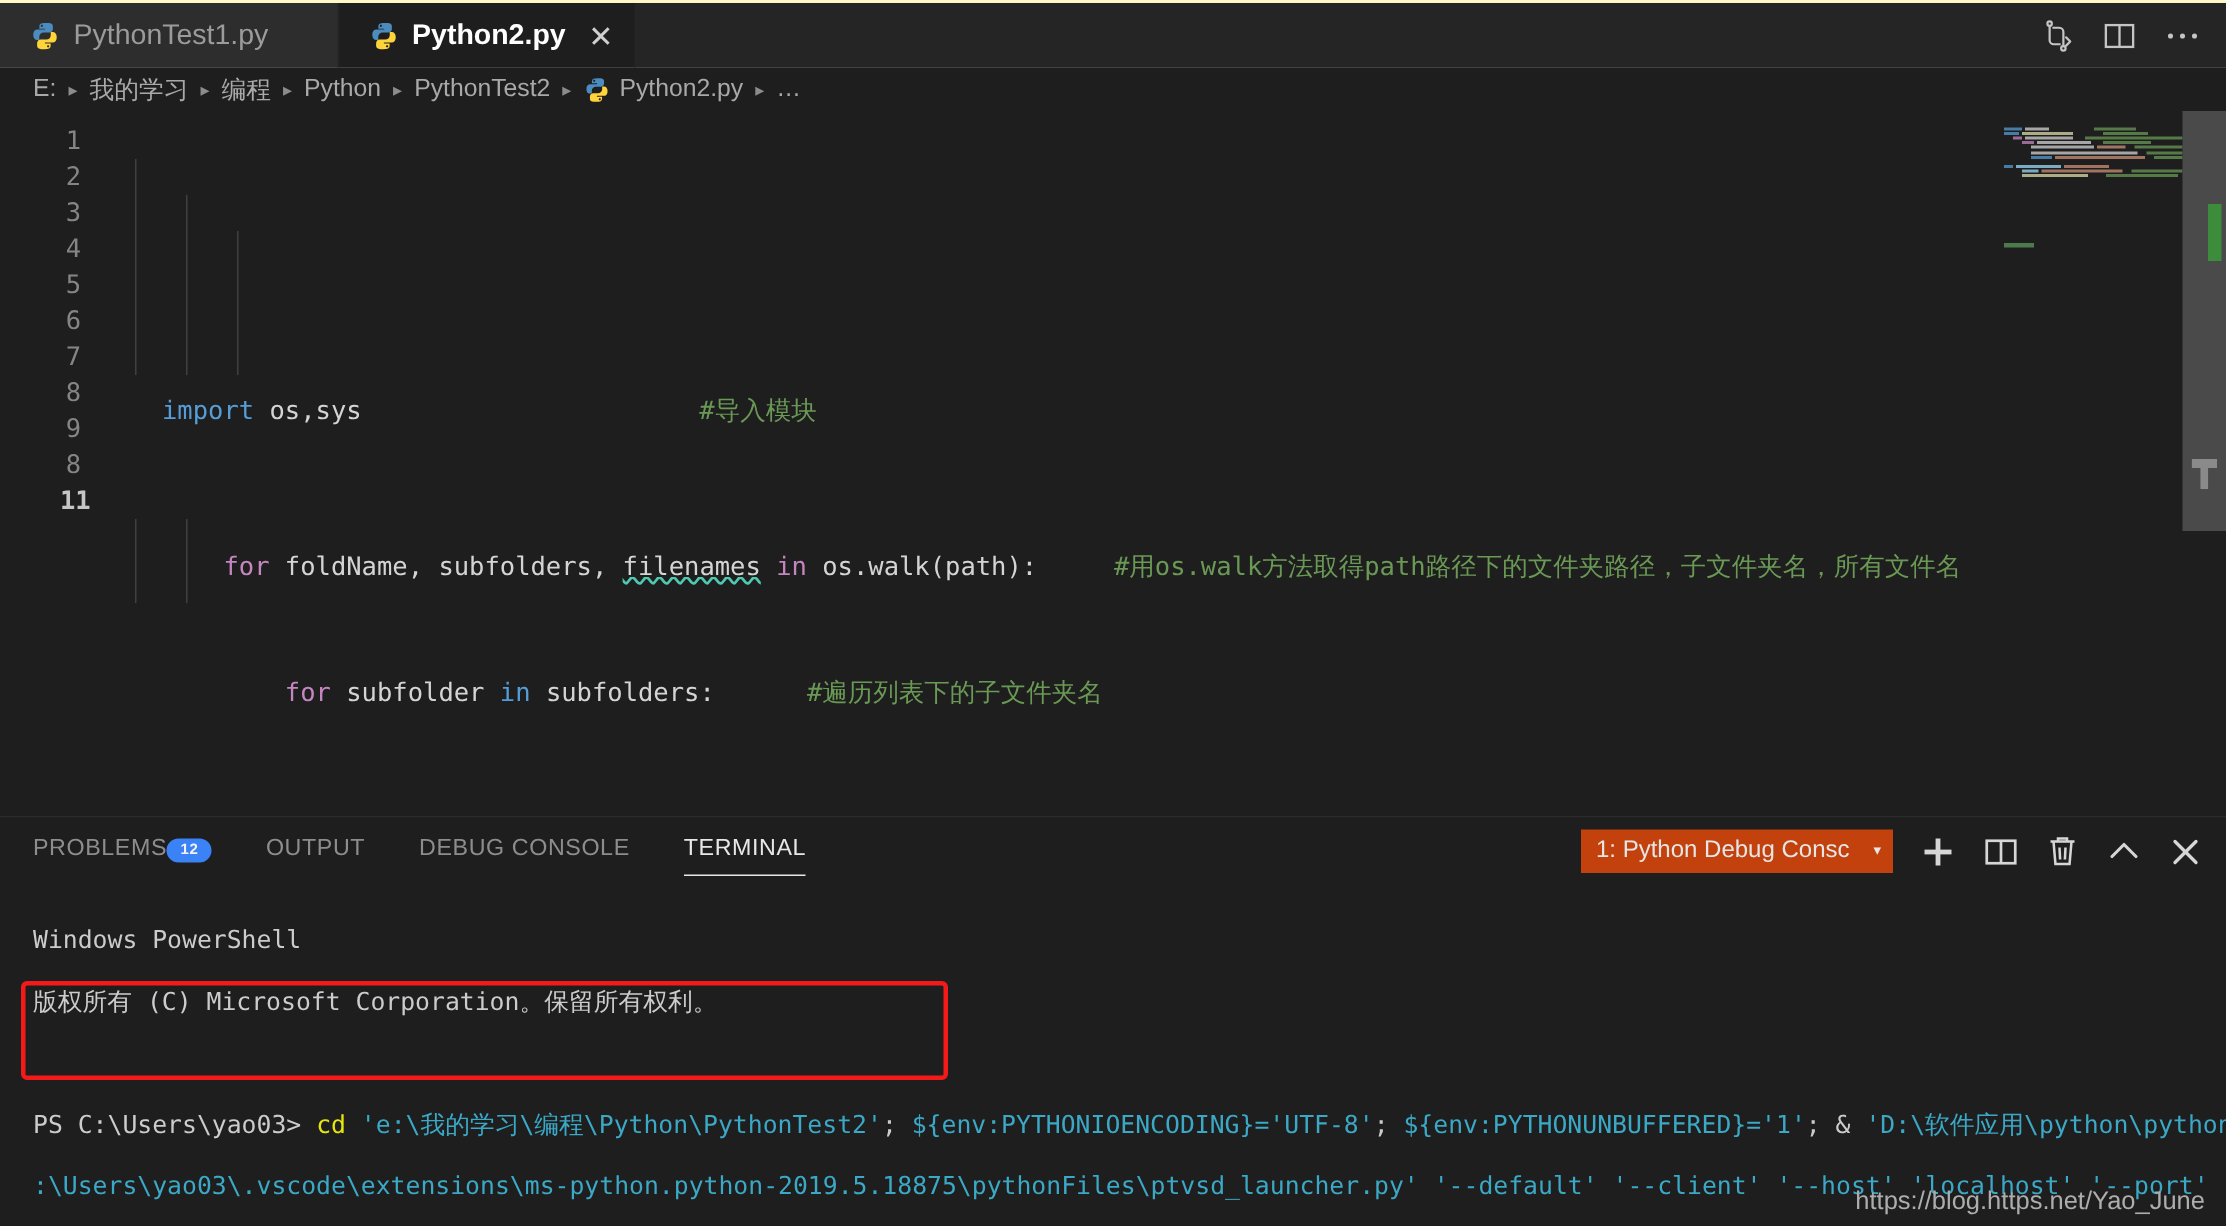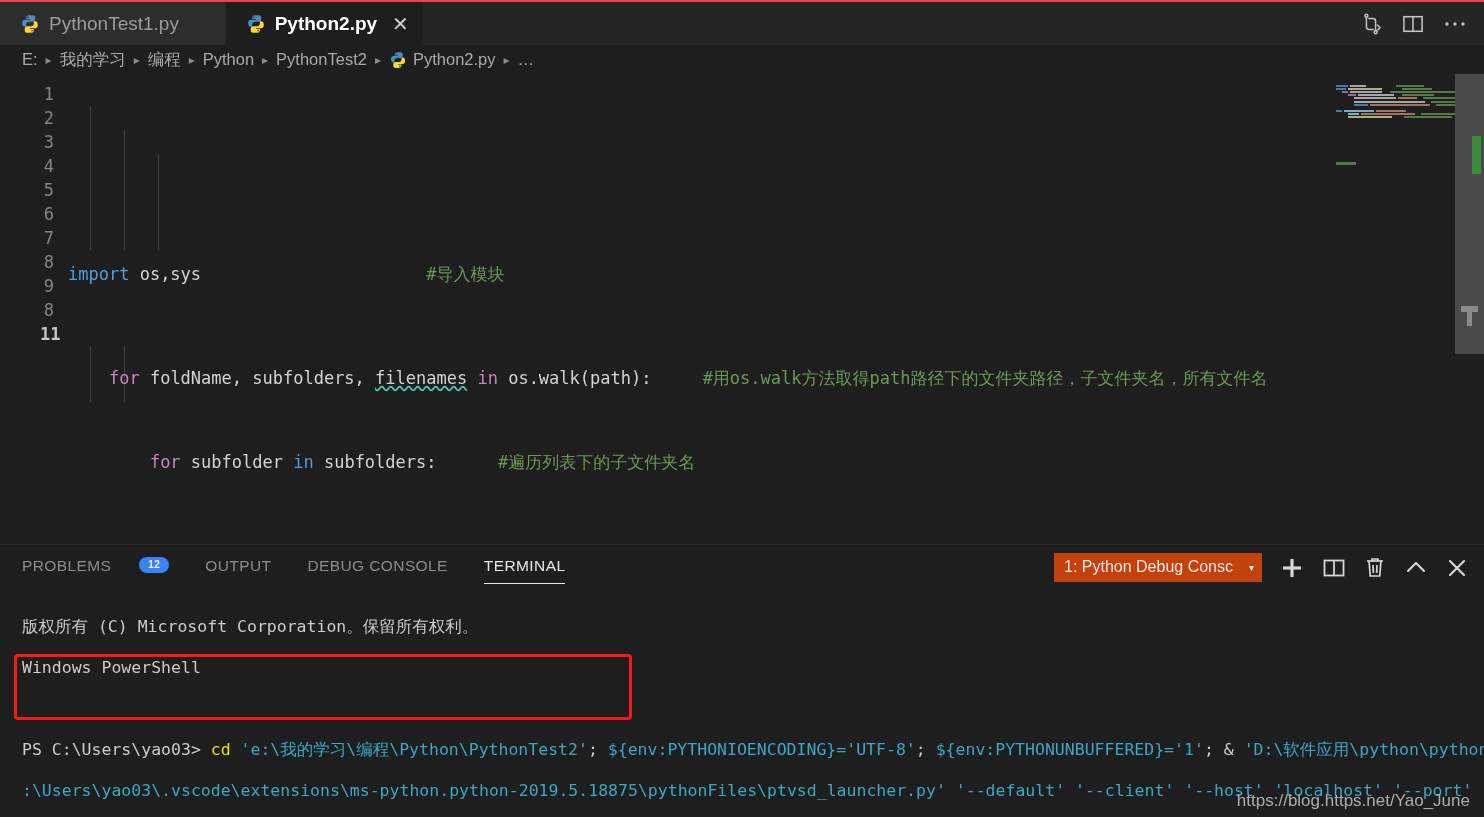--- a/index.html
+++ b/index.html
@@ -18,21 +18,21 @@
   }
 
   
   .tabbar {
     height: 45px;
     background: #a3a3a3;
     display: flex;
     align-items: stretch;
     position: relative;
     flex: 0 0 45px;
-    border-top: 2px solid #ef4444;
+    border-top: 2px solid #fef9c3;
   }
   .tab {
     display: flex; align-items: center;
     gap: 9px;
     padding: 0 14px 0 20px;
     min-width: 180px;
     background: #2d2d2d;
     color: #9b9b9b;
     font-size: 19px;
     cursor: pointer;
@@ -101,21 +101,21 @@
 
   .code {
     flex: 1 1 auto;
     position: relative;
     padding-top: 8px;
     font-family: "DejaVu Sans Mono", monospace;
     font-size: 17px;
     white-space: pre;
     overflow: hidden;
   }
-  .code .cl { height: 24px; line-height: 24px; position: relative; }
+  .code .cl { height: 24px; line-height: 24px; position: relative; margin-left: 40px; }
   .kw  { color: #569cd6; }
   .kw2 { color: #c586c0; }
   .fn  { color: #dcdcaa; }
   .cmt { color: #6a9955; }
   .pl  { color: #d4d4d4; }
   .squiggle {
     text-decoration: underline wavy #4ec9b0;
     text-decoration-skip-ink: none;
   }
   .indent-guide {
@@ -168,21 +168,21 @@
     height: 45px; flex: 0 0 45px;
     display: flex; align-items: center;
     padding-left: 22px;
     background: #1e1e1e;
   }
   .ptab {
     font-size: 15.5px; letter-spacing: .4px;
     color: #8d8d8d; margin-right: 36px;
     text-transform: uppercase;
     cursor: pointer; position: relative;
-    display: flex; align-items: flex-start; gap: 28px;
+    display: flex; align-items: flex-end; gap: 0;
     padding-bottom: 3px;
   }
   .ptab.active { color: #e7e7e7; }
   .ptab.active::after {
     content: ""; position: absolute; left: 0; right: 0; bottom: -6px;
     height: 1px; background: #e7e7e7;
   }
   .badge {
     background: #3b82f6; color: #f2f2f2;
     border-radius: 11px; font-size: 10px;
@@ -469,22 +469,22 @@
         <span class="pa-icon" title="Close Panel">
           <svg width="22" height="22" viewBox="0 0 22 22" stroke="#d6d6d6" stroke-width="2.2" stroke-linecap="round">
               <line x1="4" y1="4" x2="18" y2="18"></line>
               <line x1="18" y1="4" x2="4" y2="18"></line>
             </svg>
         </span>
       </div>
     </div>
 
     <div class="term-body">
+<div><span class="t-white">Windows PowerShell</span></div>
 <div><span class="t-white">版权所有 (C) Microsoft Corporation。保留所有权利。</span></div>
-<div><span class="t-white">Windows PowerShell</span></div>
 <div>&nbsp;</div>
 <div><span class="t-white">PS C:\Users\yao03&gt; </span><span class="t-yellow">cd </span><span class="t-cyan">'e:\我的学习\编程\Python\PythonTest2'</span><span class="t-white">; </span><span class="t-cyan">${env:PYTHONIOENCODING}=</span><span class="t-cyan">'UTF-8'</span><span class="t-white">; </span><span class="t-cyan">${env:PYTHONUNBUFFERED}=</span><span class="t-cyan">'1'</span><span class="t-white">; &amp; </span><span class="t-cyan">'D:\软件应用\python\python.exe'</span></div>
 <div><span class="t-cyan">:\Users\yao03\.vscode\extensions\ms-python.python-2019.5.18875\pythonFiles\ptvsd_launcher.py'</span><span class="t-cyan"> '--default' '--client' '--host' 'localhost' '--port' '56865' 'e:\</span></div>
 
 
 
 
 
     </div>
 

